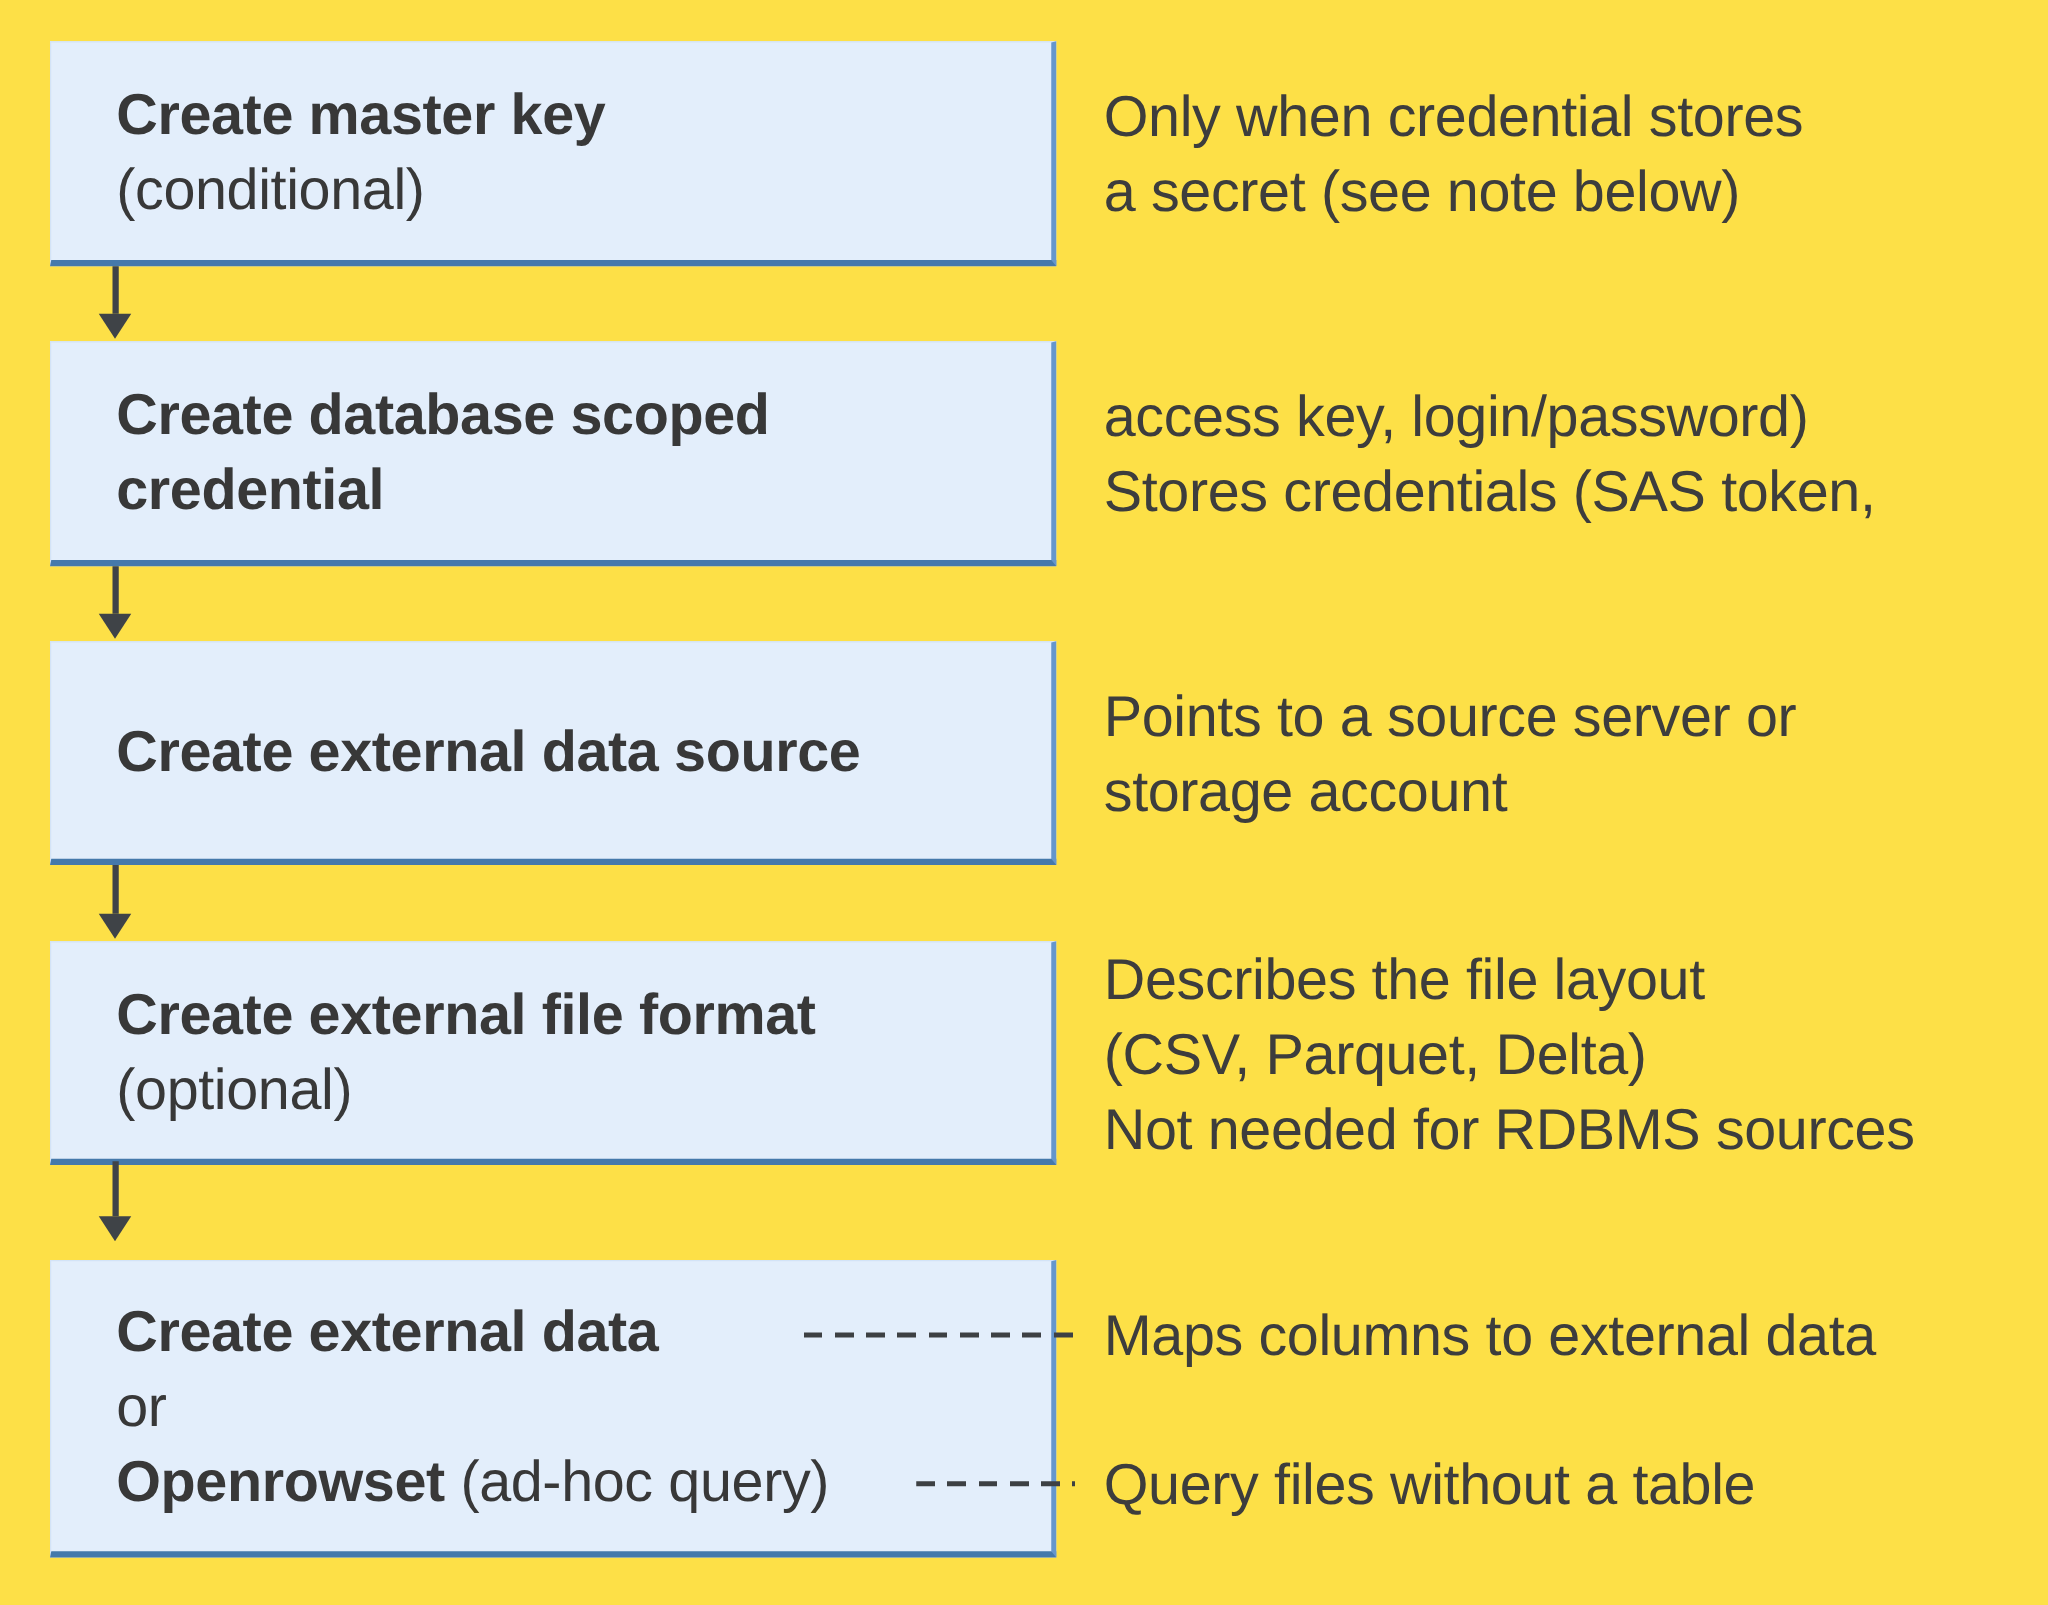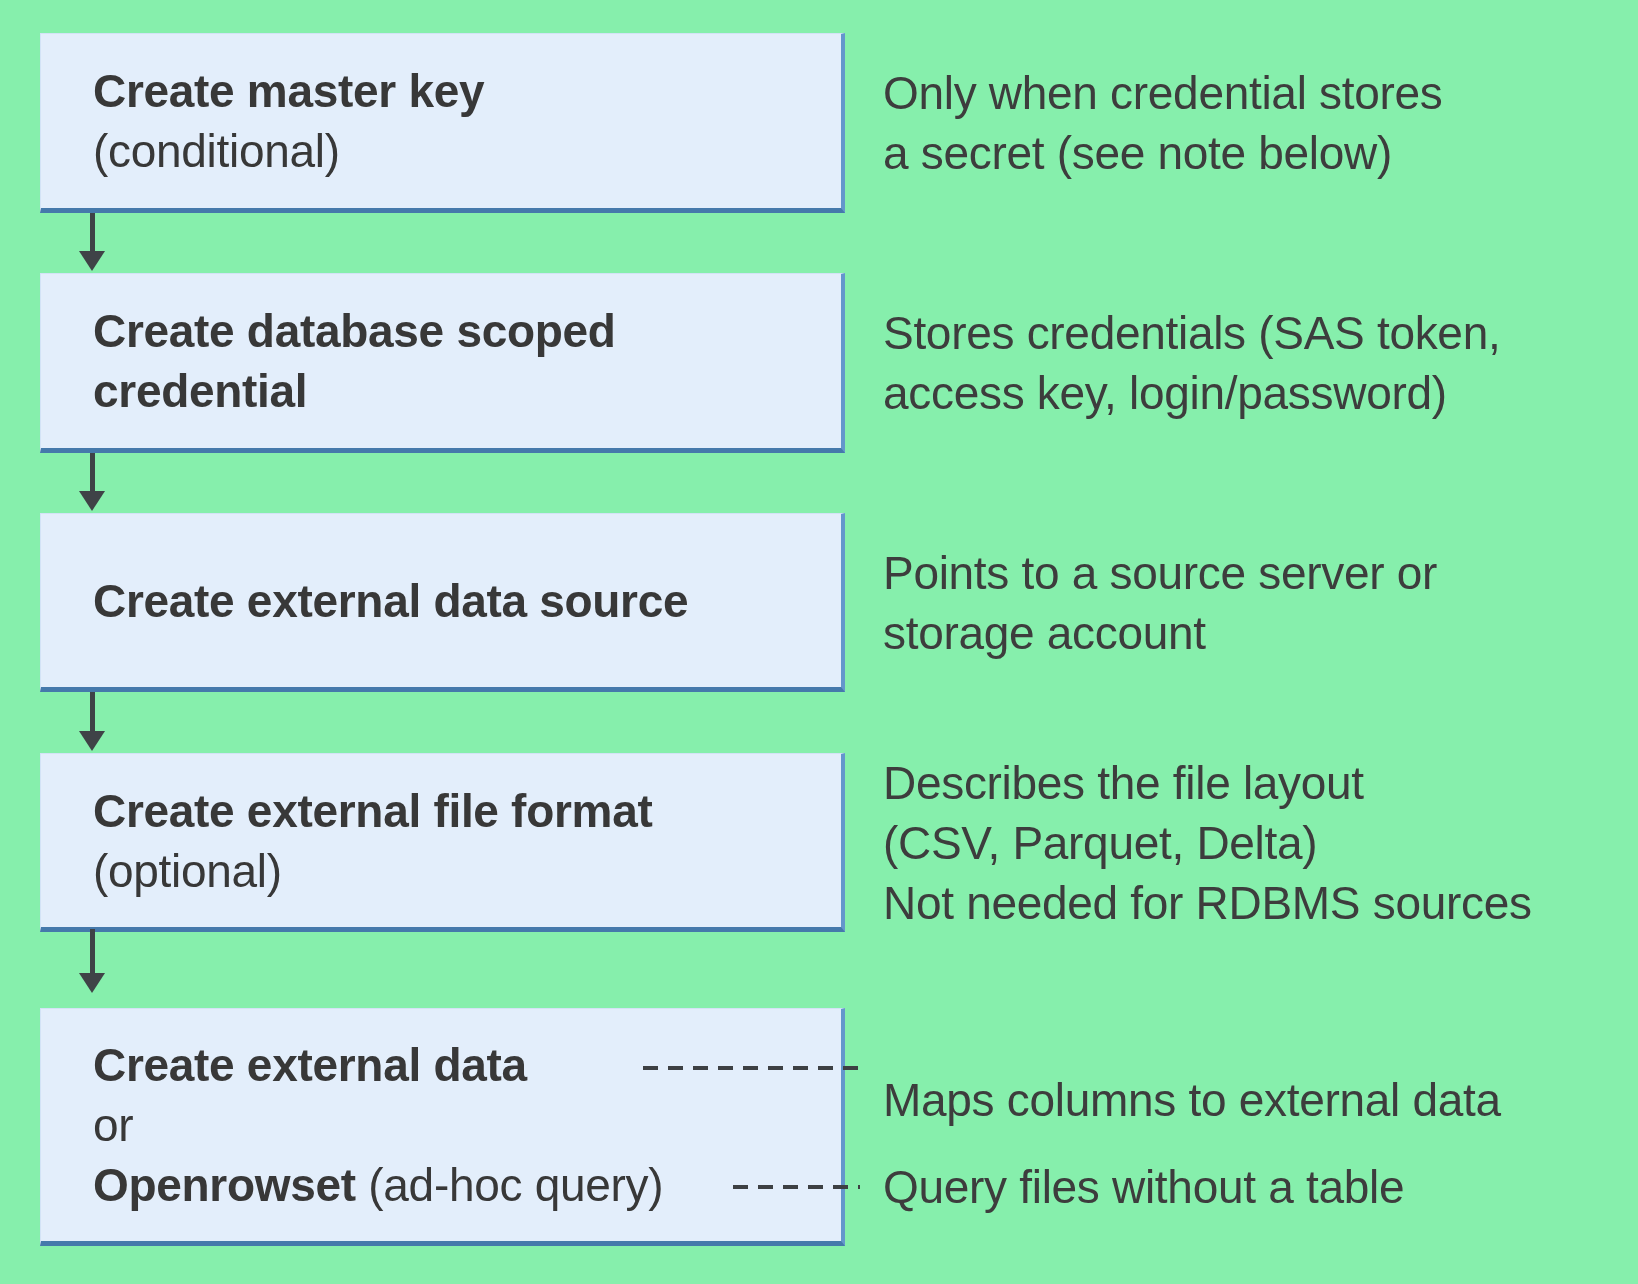--- a/index.html
+++ b/index.html
@@ -1,19 +1,19 @@
 <!DOCTYPE html>
 <html><head>
 <meta charset="utf-8">
 <style>
   html,body{margin:0;padding:0;background:#ffffff;}
   .canvas{
     position:relative;
     width:1638px;height:1284px;
-    background:#86efac;
+    background:#fde047;
     font-family:"Liberation Sans","DejaVu Sans",sans-serif;
     overflow:hidden;
   }
   .row{position:absolute;left:0;width:1638px;}
   .row-1{top:33px;height:180px;}
   .row-2{top:273px;height:180px;}
   .row-3{top:513px;height:179px;}
   .row-4{top:753px;height:179px;}
   .row-5{top:1008px;height:238px;}
 
@@ -41,21 +41,21 @@
     font-size:46px;line-height:60px;
     color:#3d3d3d;letter-spacing:-0.3px;
     white-space:nowrap;
   }
   .note-abs{
     position:absolute;left:883px;
     font-size:46px;line-height:60px;
     color:#3d3d3d;letter-spacing:-0.3px;
     white-space:nowrap;
   }
-  .note-5a{top:30px;margin-top:32px;}
+  .note-5a{top:30px;}
   .note-5b{top:149px;}
 
   .arrow{
     position:absolute;left:79px;width:26px;
     display:flex;flex-direction:column;align-items:center;
   }
   .arrow-1{top:213px;height:58px;}
   .arrow-2{top:453px;height:58px;}
   .arrow-3{top:692px;height:59px;}
   .arrow-4{top:929px;height:64px;}
@@ -93,22 +93,22 @@
   <div class="arrow arrow-1">
     <div class="shaft"></div>
     <div class="head"></div>
   </div>
 
   <div class="row row-2">
     <div class="box">
       <div class="box-line bold">Create database scoped credential</div>
     </div>
     <div class="note">
+      <div>access key, login/password)</div>
       <div>Stores credentials (SAS token,</div>
-      <div>access key, login/password)</div>
     </div>
   </div>
 
   <div class="arrow arrow-2">
     <div class="shaft"></div>
     <div class="head"></div>
   </div>
 
   <div class="row row-3">
     <div class="box">

